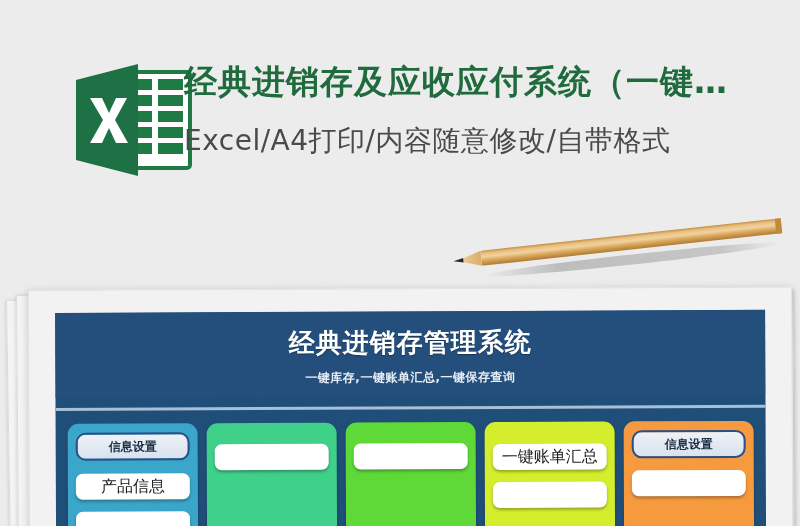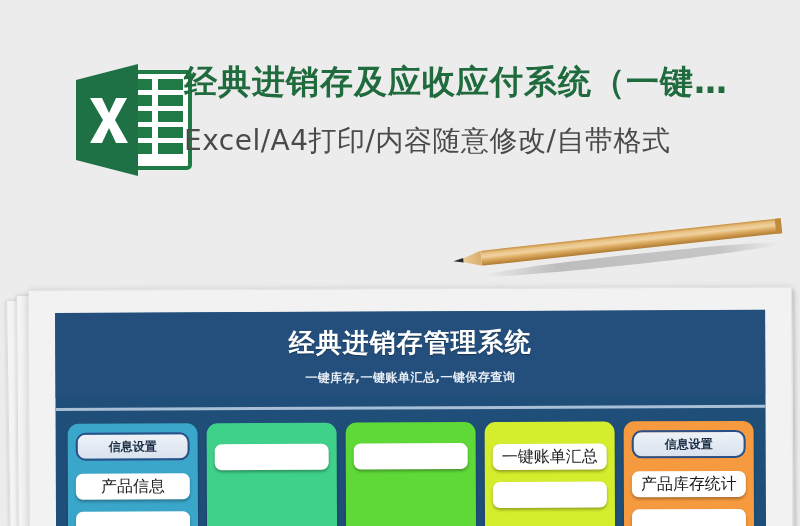--- a/index.html
+++ b/index.html
@@ -196,21 +196,20 @@
             <div class="card-btn second">&nbsp;</div>
           </div>
 
           <div class="card" style="background:#d4ed2c;">
             <div class="card-btn">一键账单汇总</div>
             <div class="card-btn second">&nbsp;</div>
           </div>
 
           <div class="card" style="background:#f59a3e;">
             <div class="card-head">信息设置</div>
-            <div class="card-btn">产品库存统计</div>
             <div class="card-btn second">&nbsp;</div>
           </div>
 
         </div>
       </div>
 
     </div>
   </div>
 
 </div>

